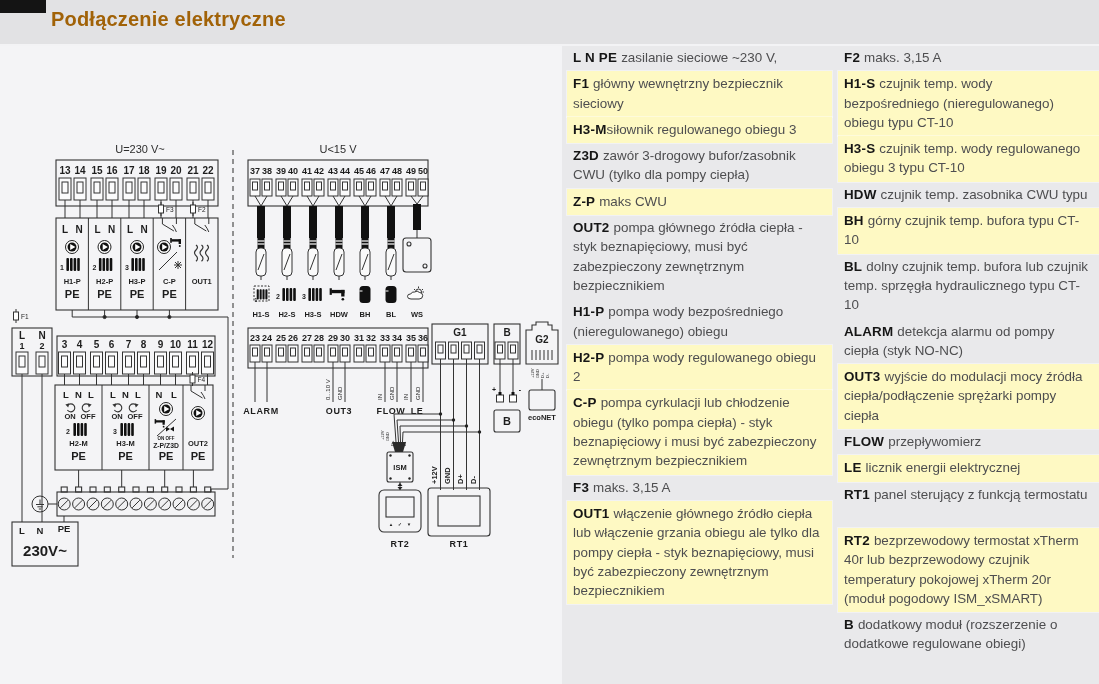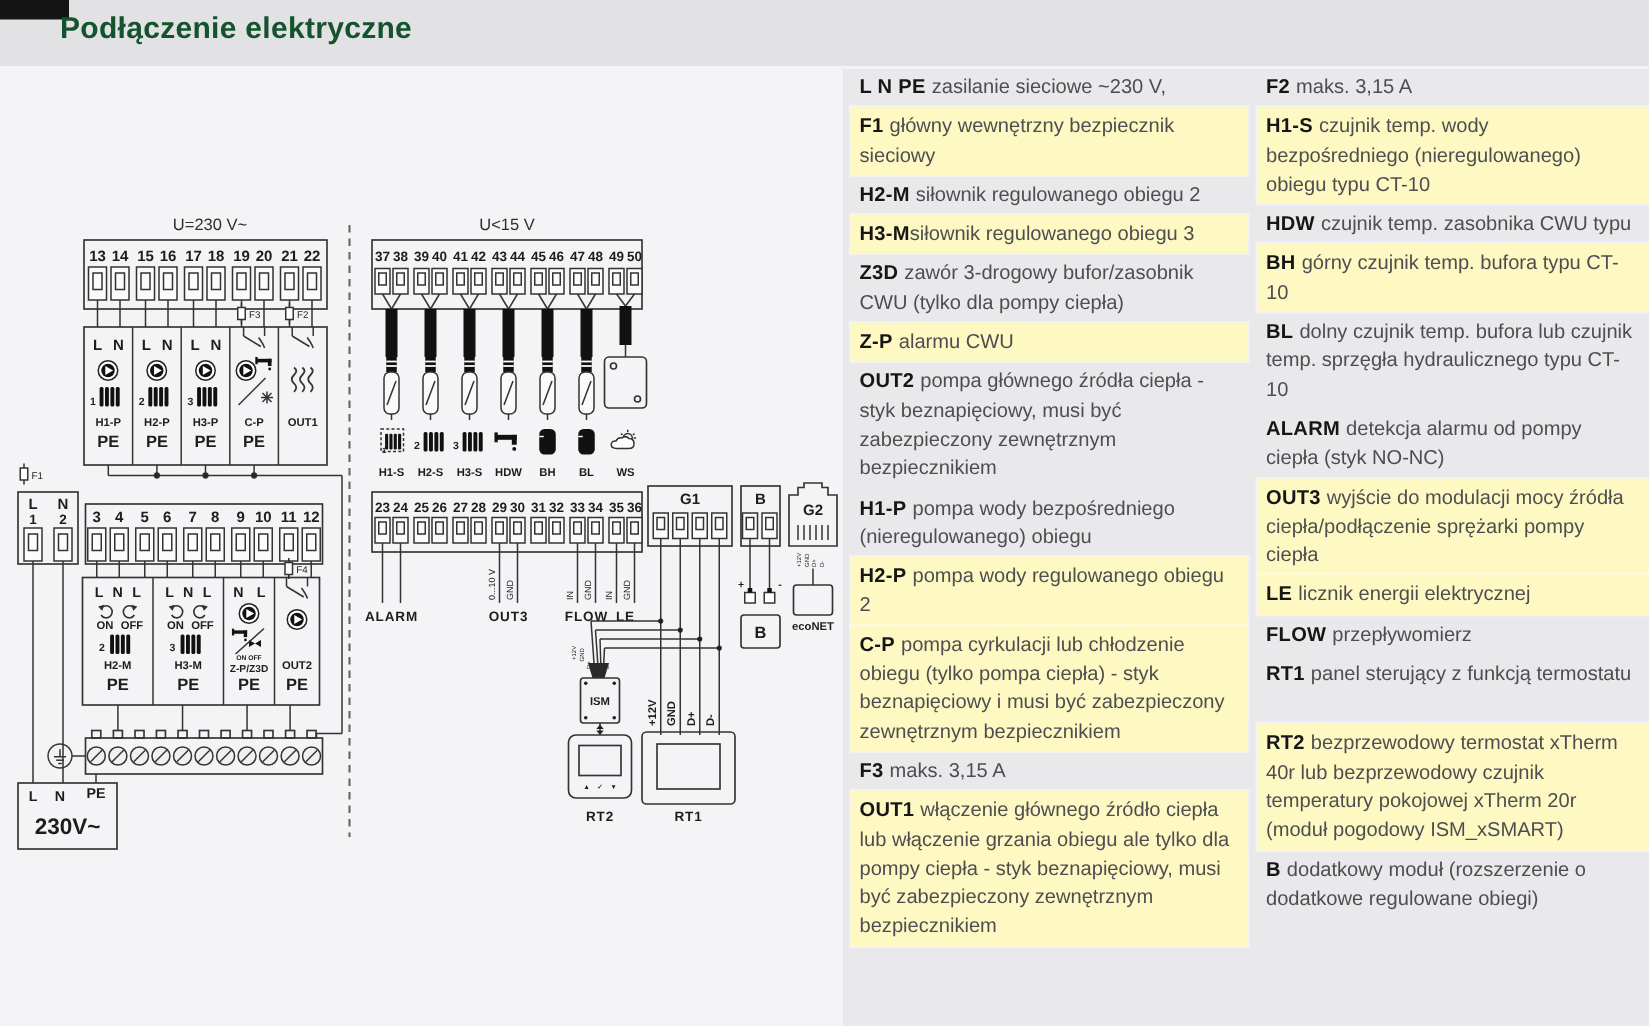--- a/index.html
+++ b/index.html
@@ -1,20 +1,20 @@
 <!DOCTYPE html>
 <html><head>
 <meta charset="utf-8">
 <style>
   html,body{margin:0;padding:0}
   body{width:1099px;height:684px;position:relative;background:#e9e9eb;
        font-family:"Liberation Sans",sans-serif;overflow:hidden}
   .header{position:absolute;top:0;left:0;width:1099px;height:44px;background:#e2e2e4}
   .corner{position:absolute;top:0;left:0;width:46px;height:13px;background:#141414}
-  .title{position:absolute;top:8px;left:40px;font-size:20px;font-weight:bold;color:#14532d;letter-spacing:.2px}
+  .title{position:absolute;top:8px;left:51px;font-size:20px;font-weight:bold;color:#a16207;letter-spacing:.2px}
   .hairline{position:absolute;top:44px;left:0;width:1099px;height:2px;background:#f3f3f5}
   .panel{position:absolute;top:46px;left:0;width:562px;height:638px;background:#f4f4f6}
   svg.diagram{position:absolute;top:0;left:0;width:562px;height:684px}
 
   .col{position:absolute;top:45px;font-size:13.4px;line-height:1.44;color:#4e4e50}
   .c1{left:567px;width:265px}
   .c2{left:838px;width:261px}
   .row{padding:3px 8px 4px 6px}
   .row.w{background:#fef9c3;box-shadow:0 0 0 1px rgba(255,255,255,.4)}
   .row b{color:#161616;margin-right:4px;letter-spacing:.2px}
@@ -656,40 +656,40 @@
       <rect class="st" x="428" y="488" width="62" height="48" rx="3" fill="#fbfbfc"></rect>
       <rect class="st" x="438" y="496" width="42" height="30"></rect>
       <text class="io" x="459" y="547">RT1</text>
     </g>
   </g>
 </svg>
 
 <div class="col c1">
   <div class="row"><b>L N PE</b><span>zasilanie sieciowe ~230 V,</span></div>
   <div class="row w"><b>F1</b><span>główny wewnętrzny bezpiecznik sieciowy</span></div>
-  <div class="row"><b>H2-M</b><span>siłownik regulowanego obiegu 2</span></div>
   <div class="row w"><b class="ng">H3-M</b><span>siłownik regulowanego obiegu 3</span></div>
   <div class="row"><b>Z3D</b><span>zawór 3-drogowy bufor/zasobnik CWU (tylko dla pompy ciepła)</span></div>
-  <div class="row w"><b>Z-P</b><span>alarmu CWU</span></div>
+  <div class="row w"><b>Z-P</b><span>maks CWU</span></div>
   <div class="row"><b>OUT2</b><span>pompa głównego źródła ciepła - styk beznapięciowy, musi być zabezpieczony zewnętrznym bezpiecznikiem</span></div>
   <div class="row"><b>H1-P</b><span>pompa wody bezpośredniego (nieregulowanego) obiegu</span></div>
   <div class="row w"><b>H2-P</b><span>pompa wody regulowanego obiegu 2</span></div>
   <div class="row w"><b>C-P</b><span>pompa cyrkulacji lub chłodzenie obiegu (tylko pompa ciepła) - styk beznapięciowy i musi być zabezpieczony zewnętrznym bezpiecznikiem</span></div>
   <div class="row"><b>F3</b><span>maks. 3,15 A</span></div>
   <div class="row w"><b>OUT1</b><span>włączenie głównego źródło ciepła lub włączenie grzania obiegu ale tylko dla pompy ciepła - styk beznapięciowy, musi być zabezpieczony zewnętrznym bezpiecznikiem</span></div>
 </div>
 
 <div class="col c2">
   <div class="row"><b>F2</b><span>maks. 3,15 A</span></div>
   <div class="row w"><b>H1-S</b><span>czujnik temp. wody bezpośredniego (nieregulowanego) obiegu typu CT-10</span></div>
+  <div class="row w"><b>H3-S</b><span>czujnik temp. wody regulowanego obiegu 3 typu CT-10</span></div>
   <div class="row"><b>HDW</b><span>czujnik temp. zasobnika CWU typu</span></div>
   <div class="row w"><b>BH</b><span>górny czujnik temp. bufora typu CT-10</span></div>
   <div class="row"><b>BL</b><span>dolny czujnik temp. bufora lub czujnik temp. sprzęgła hydraulicznego typu CT-10</span></div>
   <div class="row"><b>ALARM</b><span>detekcja alarmu od pompy ciepła (styk NO-NC)</span></div>
   <div class="row w"><b>OUT3</b><span>wyjście do modulacji mocy źródła ciepła/podłączenie sprężarki pompy ciepła</span></div>
+  <div class="row"><b>FLOW</b><span>przepływomierz</span></div>
   <div class="row w"><b>LE</b><span>licznik energii elektrycznej</span></div>
-  <div class="row"><b>FLOW</b><span>przepływomierz</span></div>
   <div class="row"><b>RT1</b><span>panel sterujący z funkcją termostatu</span></div>
   <div class="sp"></div>
   <div class="row w"><b>RT2</b><span>bezprzewodowy termostat xTherm 40r lub bezprzewodowy czujnik temperatury pokojowej xTherm 20r (moduł pogodowy ISM_xSMART)</span></div>
   <div class="row"><b>B</b><span>dodatkowy moduł (rozszerzenie o dodatkowe regulowane obiegi)</span></div>
 
 </div>
 
 </body></html>

